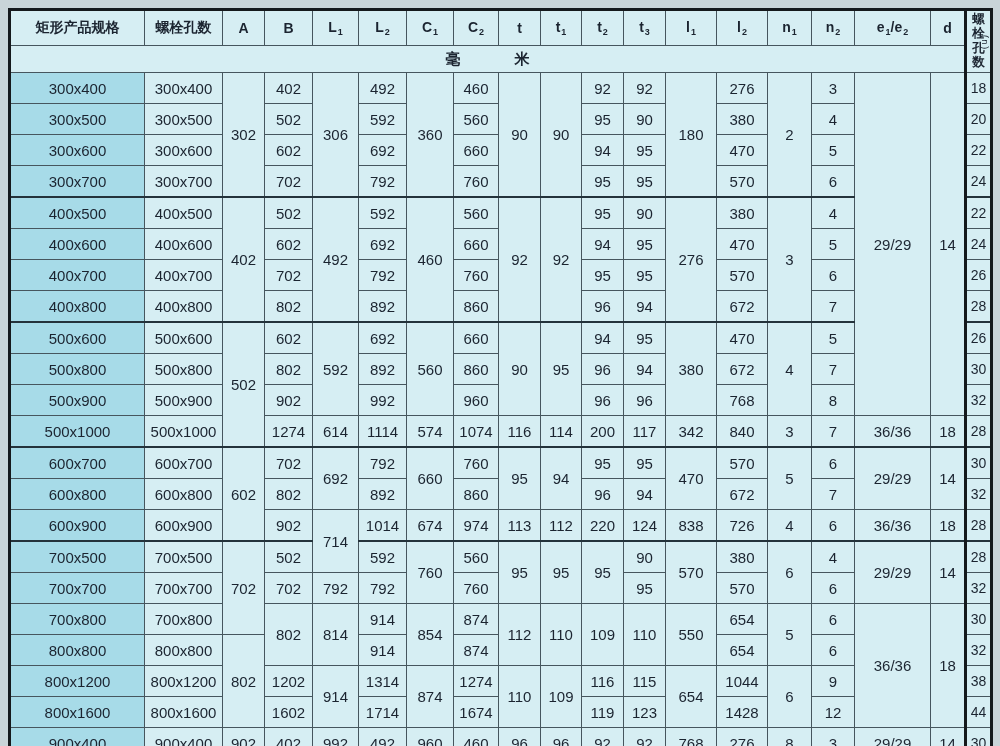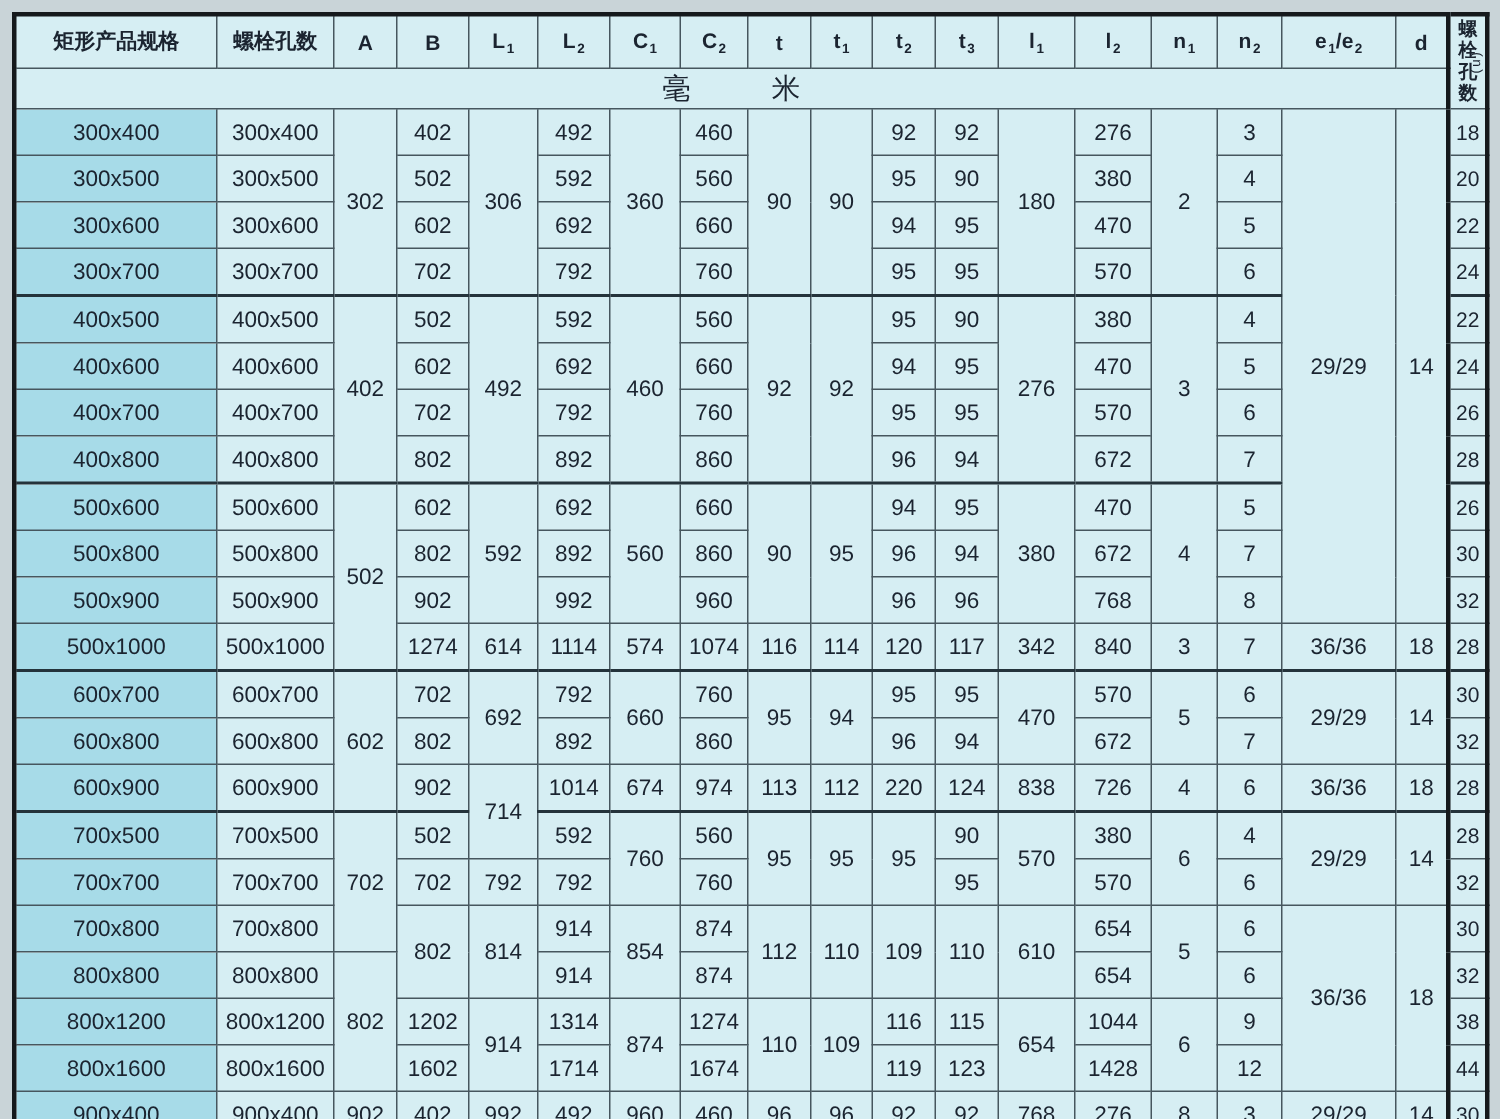--- a/index.html
+++ b/index.html
@@ -18,21 +18,21 @@
     border:3px solid var(--frame);background:var(--cell-bg);
   }
   th,td{
     border:1px solid var(--line);
     text-align:center;vertical-align:middle;
     color:var(--ink);padding:0;overflow:hidden;
     background:var(--cell-bg);
     font-size:15px;
   }
   thead th{height:34px;font-size:14px;font-weight:700;}
-  thead .unit{height:26px;font-size:19px;font-weight:400;letter-spacing:54px;padding-left:54px;}
+  thead .unit{height:26px;font-size:15px;font-weight:700;letter-spacing:54px;padding-left:54px;}
   tbody td{height:30px;}
   td.spec-col{background:var(--spec-bg);}
   th.bolt,td.bolt{border-left:3px solid var(--frame);}
   td.bolt{font-size:14px;}
   tr.heavy td{border-top:2px solid #24333b;}
   .sub{font-size:9px;vertical-align:sub;margin-left:1px;}
   .vhead{vertical-align:middle;position:relative;font-family:Liberation Mono, monospace;}
   .vtext{width:15px;margin:0 auto;font-size:12.5px;line-height:1.15;word-break:break-all;font-weight:700;}
   .vnote{position:absolute;right:-2px;top:42%;font-size:9px;transform:rotate(90deg);font-weight:400;}
 </style>
@@ -250,21 +250,21 @@
         <tr>
           <td class="spec-col">500x1000</td>
           <td>500x1000</td>
           <td>1274</td>
           <td>614</td>
           <td>1114</td>
           <td>574</td>
           <td>1074</td>
           <td>116</td>
           <td>114</td>
-          <td>120</td>
+          <td>200</td>
           <td>117</td>
           <td>342</td>
           <td>840</td>
           <td>3</td>
           <td>7</td>
           <td>36/36</td>
           <td>18</td>
           <td class="bolt">28</td>
         </tr>
         <tr class="heavy">
@@ -357,21 +357,21 @@
           <td>700x800</td>
           <td rowspan="2">802</td>
           <td rowspan="2">814</td>
           <td>914</td>
           <td rowspan="2">854</td>
           <td>874</td>
           <td rowspan="2">112</td>
           <td rowspan="2">110</td>
           <td rowspan="2">109</td>
           <td rowspan="2">110</td>
-          <td rowspan="2">610</td>
+          <td rowspan="2">550</td>
           <td>654</td>
           <td rowspan="2">5</td>
           <td>6</td>
           <td rowspan="4">36/36</td>
           <td rowspan="4">18</td>
           <td class="bolt">30</td>
         </tr>
         <tr>
           <td class="spec-col">800x800</td>
           <td>800x800</td>

